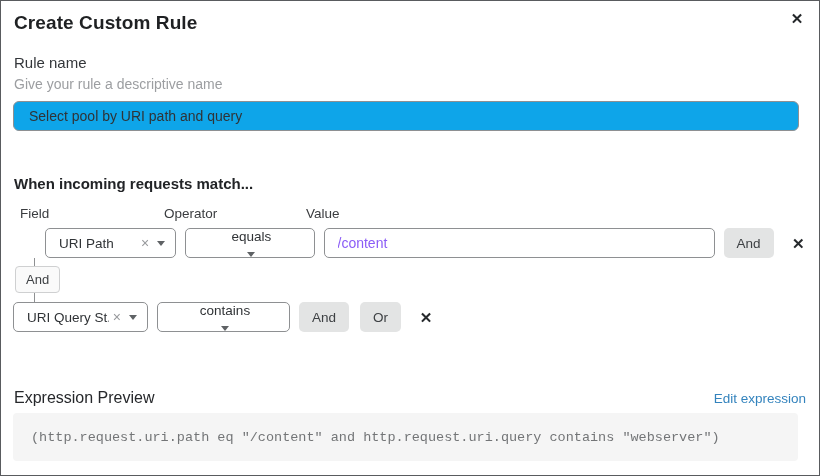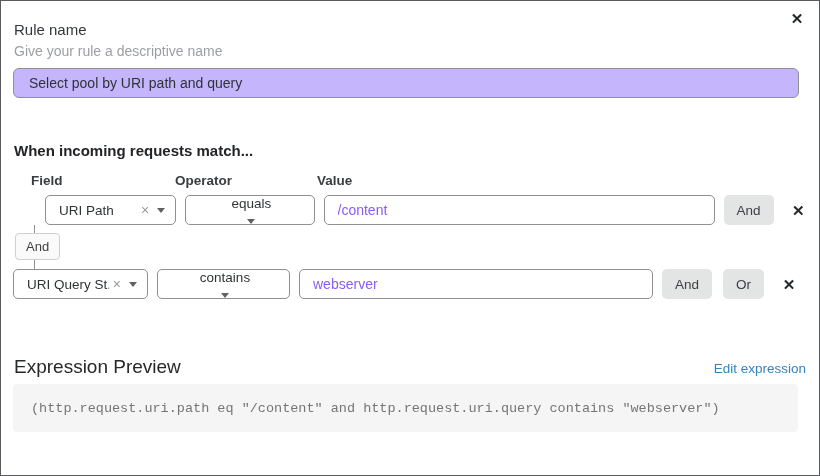--- a/index.html
+++ b/index.html
@@ -31,26 +31,26 @@
 
   
   .section-label { margin:20px 0 0 1px; font-size:15px; color:#33363a; }
   .section-hint  { margin:5px 0 0 1px; font-size:14px; color:#9c9ea1; }
   .text-input {
     display:block; width:786px; height:30px;
     margin-top:9px;
     border:1px solid #8e9092; border-radius:6px;
     padding:0 15px; font-size:14px; color:#303336;
     font-family:"Liberation Sans","DejaVu Sans",sans-serif;
-    background:#c4b5fd; outline:none;
+    background:#0ea5e9; outline:none;
   }
 
   
   .match-heading { margin:44px 0 0 1px; font-size:15px; font-weight:700; color:#222427; }
-  .col-labels { display:flex; margin:14px 0 0 18px; font-size:13.5px; color:#3a3c3f;font-weight:bold; }
+  .col-labels { display:flex; margin:14px 0 0 7px; font-size:13.5px; color:#3a3c3f; }
   .col-labels .c1 { width:144px; }
   .col-labels .c2 { width:142px; }
 
   .cond-row { display:flex; align-items:center; }
   .row-1 { margin-top:7px;padding-left:32px; }
 
   .select-box {
     display:flex; align-items:center;
     width:135px; height:30px; margin-right:9px;
     border:1px solid #8e9092; border-radius:5px;
@@ -101,40 +101,41 @@
     padding:5px 10px;
     background:#fafafa; border:1px solid #cfd0d1; border-radius:4px;
     font-size:13px; color:#3e4144;
   }
 
   
   .preview-head {
     display:flex; justify-content:space-between; align-items:baseline;
     margin:57px 1px 0 1px;
   }
-  .preview-label { font-size:19px; color:#26282b; }
+  .preview-label { font-size:16px; color:#26282b; }
   .edit-link { font-size:13.5px; color:#3383bd; cursor:pointer; text-decoration:none; }
   .code-block {
     margin-top:6px; width:785px; height:48px;
     background:#f5f5f5; border-radius:4px;
     display:flex; align-items:center;
     padding:0 18px;
     font-family:"Liberation Mono","DejaVu Sans Mono",monospace;
     font-size:13.5px; color:#737577;
     white-space:nowrap; overflow:hidden;
   }
 </style>
 </head>
 <body>
 
 <div class="dialog">
   <button class="close-btn">✕</button>
 
   <div class="content">
 
+    <h1 class="dialog-title">Create Custom Rule</h1>
 
     <div class="section-label">Rule name</div>
     <div class="section-hint">Give your rule a descriptive name</div>
     <input class="text-input" type="text" value="Select pool by URI path and query" style="">
 
     <div class="match-heading">When incoming requests match...</div>
 
     <div class="col-labels">
       <div class="c1">Field</div>
       <div class="c2">Operator</div>
@@ -164,21 +165,20 @@
     <div class="cond-row">
       <div class="select-box field">
         <span class="sel-label">URI Query St...</span>
         <span class="clear-x">×</span>
         <span class="caret"></span>
       </div>
       <div class="select-box operator">
         <span class="sel-label">contains</span>
         <span class="caret"></span>
       </div>
-      <input class="value-input value-w2" type="text" value="webserver" style="">
       <button class="logic-btn">And</button>
       <button class="logic-btn">Or</button>
       <button class="remove-x">✕</button>
     </div>
 
     <div class="preview-head">
       <span class="preview-label">Expression Preview</span>
       <a class="edit-link">Edit expression</a>
     </div>
     <div class="code-block">

